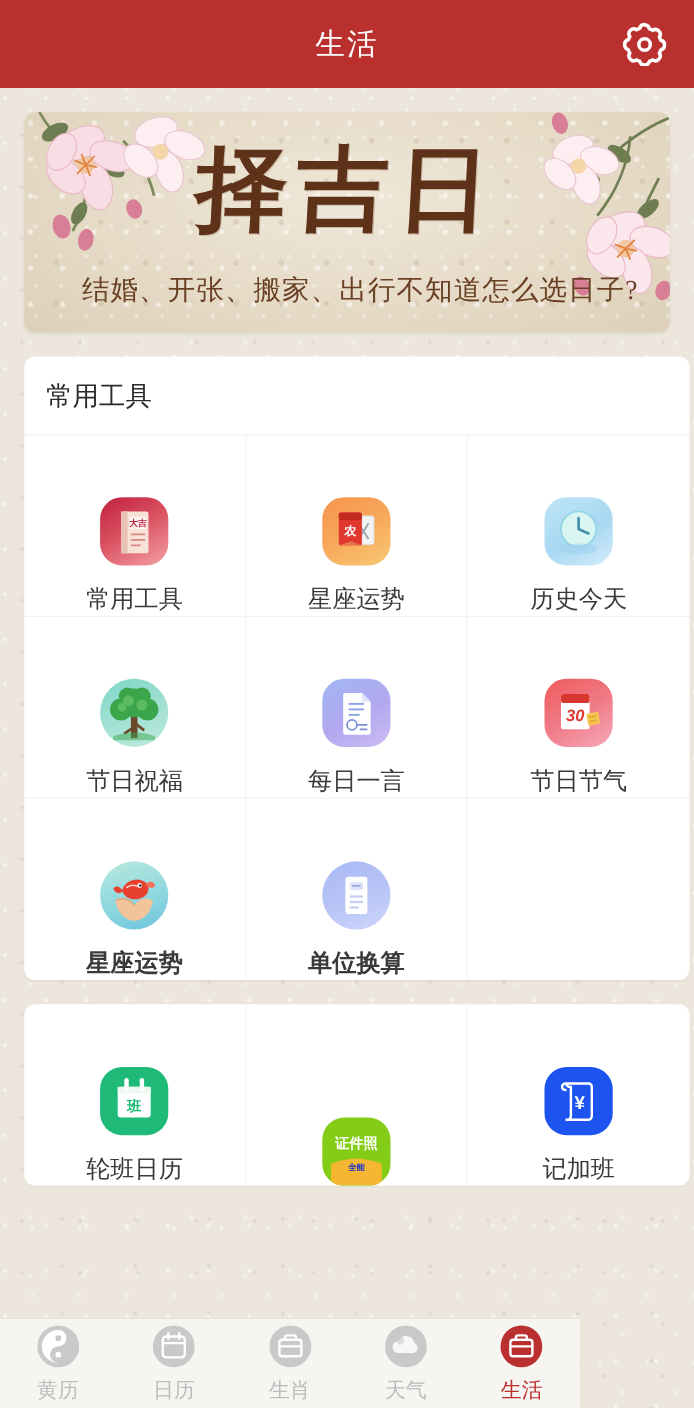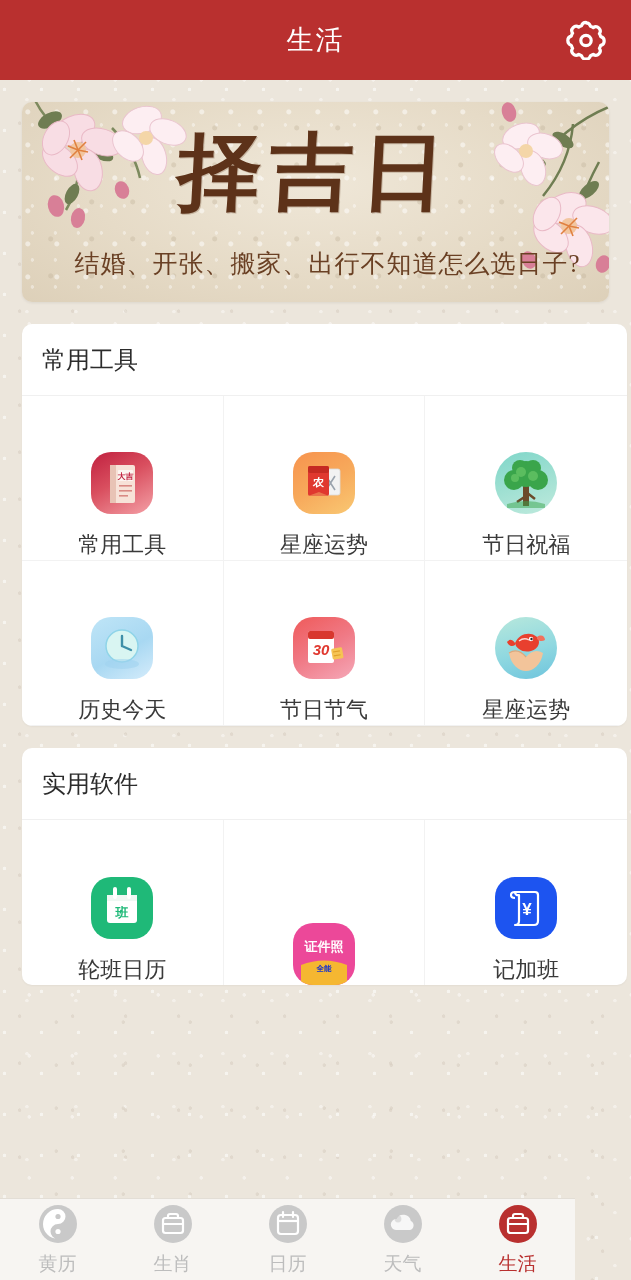--- a/index.html
+++ b/index.html
@@ -114,21 +114,21 @@
   .cell-label { margin-top: 16px; font-size: 22px; color: #3a3a3a; }
   .ico { width: 62px; height: 62px; position: relative; }
 
   
   .squircle { width: 62px; height: 62px; border-radius: 20px; position: relative; overflow: hidden; }
   .circle { width: 62px; height: 62px; border-radius: 50%; position: relative; overflow: hidden; }
 
   
   .tabbar {
     position: absolute; left: 0; bottom: 0;
-    width: 575px; height: 82px;
+    width: 527px; height: 82px;
     background: #f7f5f2;
     border-top: 1px solid #e3ded6;
     display: flex;
   }
   .tab {
     flex: 1; display: flex; flex-direction: column;
     align-items: center; justify-content: center; cursor: pointer;
   }
   .tab-ico { width: 42px; height: 42px; }
   .tab-label { margin-top: 6px; font-size: 19px; color: #bdbdbd; }
@@ -281,20 +281,34 @@
               <text x="25.5" y="34" font-size="11" fill="#fff" text-anchor="middle" font-family="'Liberation Serif',serif" font-weight="bold">农</text>
               <path d="M15 44 L26 40 L36 44 Z" fill="#f3b06a" opacity="0.5"></path>
             </svg>
           </div>
         </div>
         <div class="cell-label">星座运势</div>
       </div>
 
       <div class="cell">
         <div class="ico">
+          <div class="squircle" style="background:linear-gradient(150deg,#bfe5f7 0%,#a8d8f2 55%,#d5ecfb 100%);">
+            <svg width="62" height="62" viewBox="0 0 62 62">
+              <circle cx="31" cy="29" r="16" fill="#d9f5f2"></circle>
+              <circle cx="31" cy="29" r="16" fill="none" stroke="#8fd4e8" stroke-width="1.5"></circle>
+              <path d="M31 29 L31 19 M31 29 L40 33" stroke="#3f8fa8" stroke-width="2.4" stroke-linecap="round"></path>
+              <ellipse cx="31" cy="47" rx="17" ry="5" fill="#9fd2ee" opacity="0.55"></ellipse>
+            </svg>
+          </div>
+        </div>
+        <div class="cell-label">历史今天</div>
+      </div>
+
+      <div class="cell">
+        <div class="ico">
           <div class="circle" style="background:linear-gradient(160deg,#7fd6c9 0%,#9fe0d2 50%,#bfeadd 100%);">
             <svg width="62" height="62" viewBox="0 0 62 62">
               <rect x="28" y="34" width="6" height="20" fill="#6b4a2a"></rect>
               <path d="M31 44 L22 50 M31 40 L40 47" stroke="#6b4a2a" stroke-width="2.5"></path>
               <g fill="#3aa54b">
                 <circle cx="31" cy="22" r="13"></circle>
                 <circle cx="19" cy="28" r="10"></circle>
                 <circle cx="43" cy="28" r="10"></circle>
                 <circle cx="25" cy="16" r="8"></circle>
                 <circle cx="38" cy="16" r="8"></circle>
@@ -306,32 +320,36 @@
               </g>
               <path d="M12 52 Q31 46 50 52 L50 56 L12 56 Z" fill="#3aa54b" opacity="0.5"></path>
             </svg>
           </div>
         </div>
         <div class="cell-label">节日祝福</div>
       </div>
 
       <div class="cell">
         <div class="ico">
-          <div class="squircle" style="background:linear-gradient(150deg,#bfe5f7 0%,#a8d8f2 55%,#d5ecfb 100%);">
-            <svg width="62" height="62" viewBox="0 0 62 62">
-              <circle cx="31" cy="29" r="16" fill="#d9f5f2"></circle>
-              <circle cx="31" cy="29" r="16" fill="none" stroke="#8fd4e8" stroke-width="1.5"></circle>
-              <path d="M31 29 L31 19 M31 29 L40 33" stroke="#3f8fa8" stroke-width="2.4" stroke-linecap="round"></path>
-              <ellipse cx="31" cy="47" rx="17" ry="5" fill="#9fd2ee" opacity="0.55"></ellipse>
-            </svg>
-          </div>
-        </div>
-        <div class="cell-label">历史今天</div>
-      </div>
-
+          <div class="squircle" style="background:linear-gradient(150deg,#9fb6f5 0%,#b3a8ef 55%,#cdbdf4 100%);">
+            <svg width="62" height="62" viewBox="0 0 62 62">
+              <path d="M21 13 h15 l8 8 v28 a2 2 0 0 1 -2 2 h-21 a2 2 0 0 1 -2 -2 v-34 a2 2 0 0 1 2 -2z" fill="#fff"></path>
+              <path d="M36 13 l8 8 h-8z" fill="#dfe6fb"></path>
+              <g fill="#8fa6e0">
+                <rect x="24" y="22" width="14" height="1.8"></rect>
+                <rect x="24" y="27" width="14" height="1.8"></rect>
+                <rect x="24" y="32" width="10" height="1.8"></rect>
+              </g>
+              <circle cx="27" cy="42" r="4.5" fill="none" stroke="#7b8fd6" stroke-width="1.6"></circle>
+              <path d="M32 42 h9 M34 46 h7" stroke="#7b8fd6" stroke-width="1.6"></path>
+            </svg>
+          </div>
+        </div>
+        <div class="cell-label">每日一言</div>
+      </div>
 
       <div class="cell">
         <div class="ico">
           <div class="squircle" style="background:linear-gradient(150deg,#ef5a5a 0%,#f07a86 50%,#f5a8b8 100%);font-style:italic;">
             <svg width="62" height="62" viewBox="0 0 62 62">
               <rect x="15" y="14" width="26" height="32" rx="2" fill="#fff"></rect>
               <rect x="15" y="14" width="26" height="8" rx="2" fill="#d8372f"></rect>
               <text x="28" y="38" font-size="15" fill="#e0382f" text-anchor="middle" font-family="'Liberation Sans',sans-serif" font-weight="bold">30</text>
               <g fill="#f6c453">
                 <rect x="38" y="32" width="11" height="11" rx="1.5" transform="rotate(-10 38 32)"></rect>
@@ -357,47 +375,61 @@
                 <circle cx="36.5" cy="22" r="1.2" fill="#2a2a2a"></circle>
                 <path d="M24 24 q5 -4 10 -1" stroke="#fff" stroke-width="1.4" fill="none" opacity="0.8"></path>
               </g>
             </svg>
           </div>
         </div>
         <div class="cell-label">星座运势</div>
       </div>
 
 
+      <div class="cell">
+        <div class="ico">
+          <div class="circle" style="background:linear-gradient(160deg,#a9b9f4 0%,#b9c5f7 55%,#cdd6fa 100%);">
+            <svg width="62" height="62" viewBox="0 0 62 62">
+              <rect x="21" y="14" width="20" height="34" rx="2.5" fill="#fff"></rect>
+              <rect x="25" y="19" width="12" height="7" rx="1.5" fill="#dfe4f8"></rect>
+              <rect x="27" y="21.5" width="8" height="1.6" fill="#9aa6e0"></rect>
+              <g fill="#c5cdf2">
+                <rect x="25" y="31" width="12" height="2"></rect>
+                <rect x="25" y="36" width="12" height="2"></rect>
+                <rect x="25" y="41" width="8" height="2"></rect>
+              </g>
+            </svg>
+          </div>
+        </div>
+        <div class="cell-label">单位换算</div>
+      </div>
     </div>
   </div>
 
   <div class="card">
-    <div class="card-header">
-      <div class="card-title">实用软件</div>
-    </div>
     <div class="grid rows1">
 
       <div class="cell">
         <div class="ico">
           <div class="squircle" style="background:#1fb978;">
             <svg width="62" height="62" viewBox="0 0 62 62">
               <rect x="16" y="18" width="30" height="28" rx="3" fill="#fff"></rect>
               <rect x="16" y="18" width="30" height="6" fill="#eef8f3"></rect>
               <rect x="22" y="10" width="4" height="12" rx="2" fill="#fff"></rect>
               <rect x="36" y="10" width="4" height="12" rx="2" fill="#fff"></rect>
               <text x="31" y="40" font-size="13" fill="#1fb978" text-anchor="middle" font-family="'Liberation Serif',serif" font-weight="bold">班</text>
             </svg>
           </div>
         </div>
         <div class="cell-label">轮班日历</div>
       </div>
 
       <div class="cell">
         <div class="ico">
-          <div class="squircle" style="background:#ec4899;">
+          <div class="squircle" style="background:#84cc16;">
             <svg width="62" height="62" viewBox="0 0 62 62">
               <text x="31" y="28" font-size="13" fill="#fff" text-anchor="middle" font-family="'Liberation Serif',serif" font-weight="bold">证件照</text>
               <path d="M8 42 Q31 33 54 42 L54 62 L8 62 Z" fill="#f5b731"></path>
               <text x="31" y="48" font-size="7.5" fill="#1430cf" text-anchor="middle" font-family="'Liberation Serif',serif" font-weight="bold">全能</text>
             </svg>
           </div>
         </div>
       </div>
 
       <div class="cell">
@@ -423,35 +455,35 @@
         <path d="M21 6 a7.5 7.5 0 0 1 0 15 a7.5 7.5 0 0 0 0 15 a15 15 0 0 1 0 -30z" fill="#fff"></path>
         <circle cx="21" cy="13.5" r="2.6" fill="#c9c9c9"></circle>
         <circle cx="21" cy="28.5" r="2.6" fill="#fff"></circle>
       </svg>
       <div class="tab-label">黄历</div>
     </div>
 
     <div class="tab">
       <svg class="tab-ico" viewBox="0 0 42 42">
         <circle cx="21" cy="21" r="19" fill="#c9c9c9"></circle>
+        <rect x="11" y="12" width="20" height="19" rx="3" fill="none" stroke="#fff" stroke-width="2.2"></rect>
+        <path d="M11 18 h20" stroke="#fff" stroke-width="2.2"></path>
+        <path d="M16 9 v5 M26 9 v5" stroke="#fff" stroke-width="2.2" stroke-linecap="round"></path>
+      </svg>
+      <div class="tab-label">日历</div>
+    </div>
+
+    <div class="tab">
+      <svg class="tab-ico" viewBox="0 0 42 42">
+        <circle cx="21" cy="21" r="19" fill="#c9c9c9"></circle>
         <rect x="11" y="15" width="20" height="15" rx="2.5" fill="none" stroke="#fff" stroke-width="2.2"></rect>
         <path d="M16 15 v-2 a2 2 0 0 1 2 -2 h6 a2 2 0 0 1 2 2 v2" fill="none" stroke="#fff" stroke-width="2.2"></path>
         <path d="M11 21 h20" stroke="#fff" stroke-width="2"></path>
       </svg>
       <div class="tab-label">生肖</div>
-    </div>
-
-    <div class="tab">
-      <svg class="tab-ico" viewBox="0 0 42 42">
-        <circle cx="21" cy="21" r="19" fill="#c9c9c9"></circle>
-        <rect x="11" y="12" width="20" height="19" rx="3" fill="none" stroke="#fff" stroke-width="2.2"></rect>
-        <path d="M11 18 h20" stroke="#fff" stroke-width="2.2"></path>
-        <path d="M16 9 v5 M26 9 v5" stroke="#fff" stroke-width="2.2" stroke-linecap="round"></path>
-      </svg>
-      <div class="tab-label">日历</div>
     </div>
 
     <div class="tab">
       <svg class="tab-ico" viewBox="0 0 42 42">
         <circle cx="21" cy="21" r="19" fill="#c9c9c9"></circle>
         <path d="M14 27 a5.5 5.5 0 0 1 0.6 -11 a7.5 7.5 0 0 1 14.2 2 a4.8 4.8 0 0 1 -0.8 9z" fill="#fff" opacity="0.85"></path>
         <circle cx="16" cy="16" r="3.4" fill="#c9c9c9" opacity="0.55"></circle>
       </svg>
       <div class="tab-label">天气</div>
     </div>

